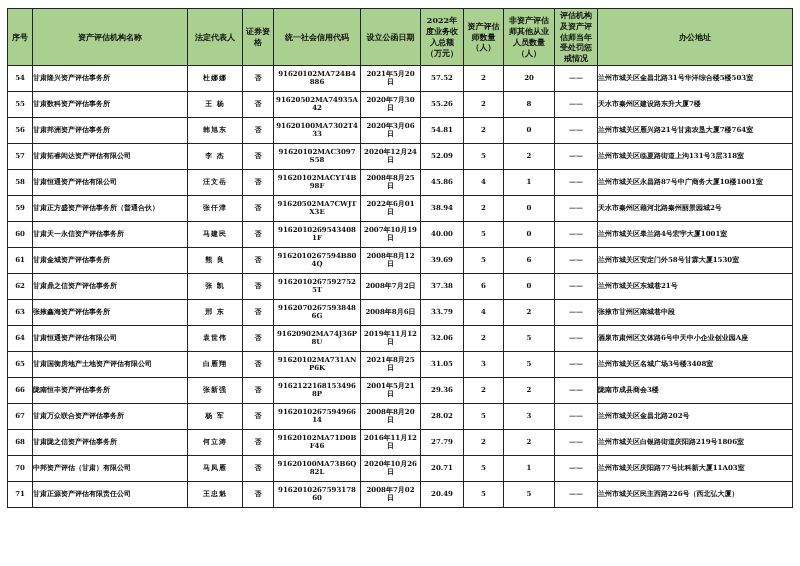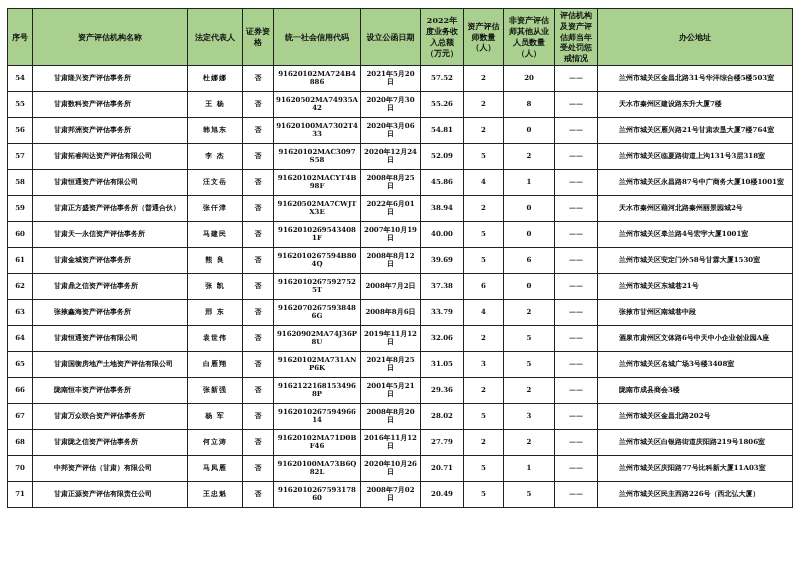--- a/index.html
+++ b/index.html
@@ -31,21 +31,21 @@
   .c1{width:150px;}
   .c2{width:50px;}
   .c3{width:26px;}
   .c4{width:82px;}
   .c5{width:55px;text-align:center;}
   .c6{width:38px;}
   .c7{width:35px;margin-top:24px;}
   .c8{width:46px;}
   .c9{width:38px;}
   .c10{width:auto;}
-  td.c1,td.c10{text-align:left;padding-left:21px;}
+  td.c1,td.c10{text-align:left;padding-left:0;}
   td.c2{letter-spacing:1px;}
   td.c9{color:#333;}
 </style>
 </head>
 <body>
 
 <div class="sheet">
   <table>
     <thead>
       <tr>

